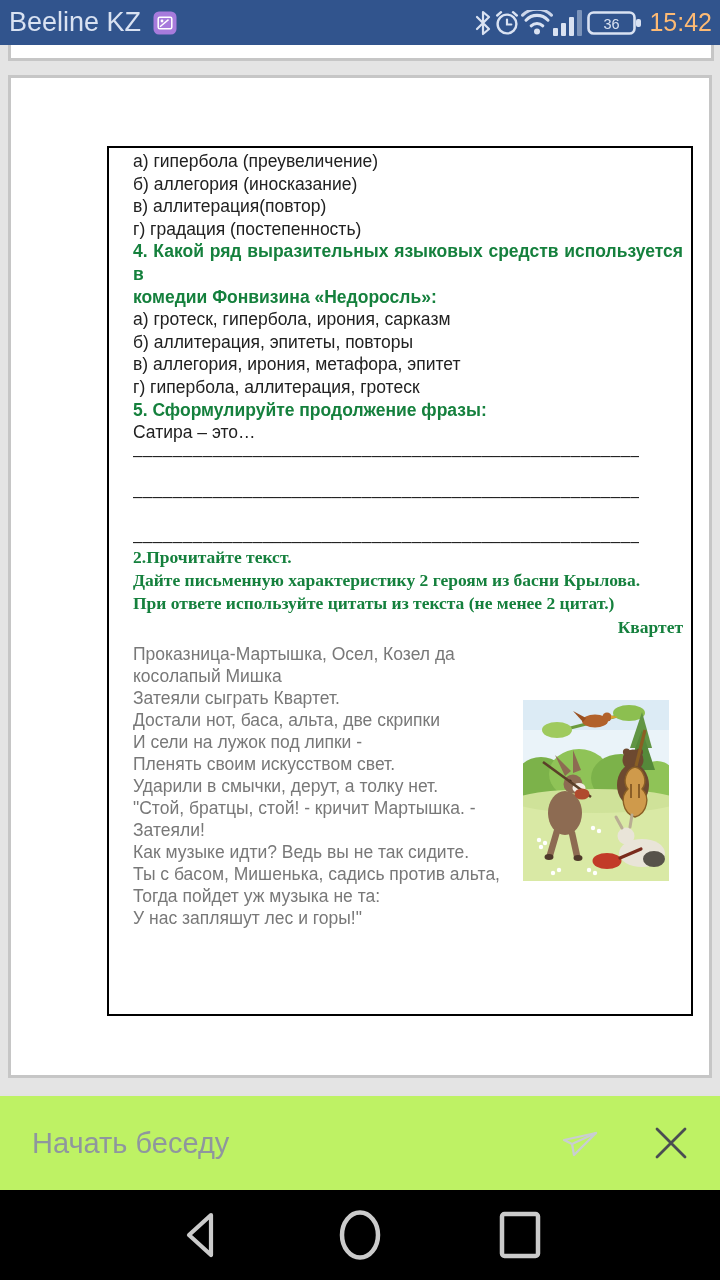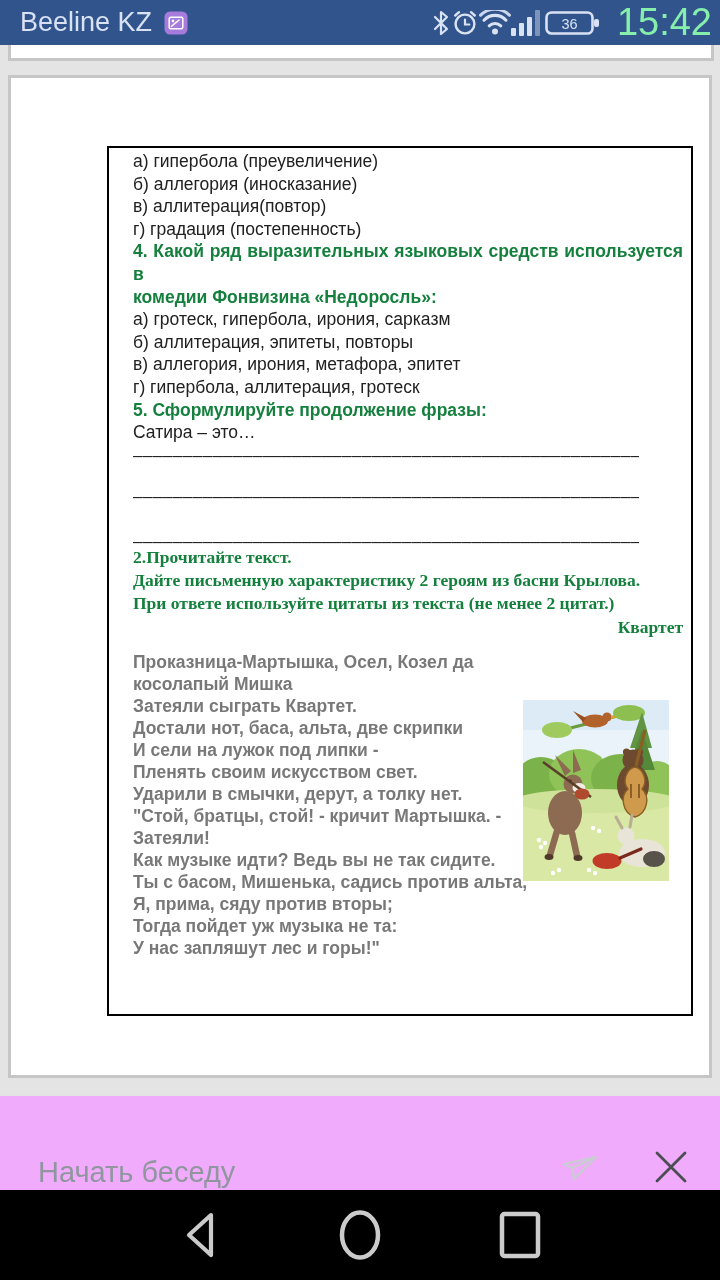--- a/index.html
+++ b/index.html
@@ -7,24 +7,24 @@
     width:720px;height:1280px;position:relative;overflow:hidden;
     background:#e4e4e4;
     font-family:"Liberation Sans", sans-serif;
   }
   
   .status-bar{
     position:absolute;top:0;left:0;width:720px;height:45px;
     background:#31548D;display:flex;align-items:center;
     color:#d9e2f2;
   }
-  .carrier{font-size:27px;margin-left:20px;color:#d9e2f2;text-align:right;}
+  .carrier{font-size:27px;margin-left:9px;color:#d9e2f2;text-align:right;}
   .notif-icon{margin-left:12px;display:flex;align-items:center;}
   .sb-right{margin-left:auto;display:flex;align-items:center;gap:0;margin-right:8px;}
-  .sb-time{font-size:38px;color:#86efac;margin-left:16px;}
+  .sb-time{font-size:25px;color:#fdba74;margin-left:6px;}
   
   .viewer{position:absolute;top:45px;left:0;width:720px;height:1049px;background:#e4e4e4;}
   .prev-card{
     position:absolute;top:0;left:8px;width:700px;height:13px;background:#fff;
     border:3px solid #c6c6c6;border-top:none;
   }
   .page-card{
     position:absolute;top:30px;left:8px;width:698px;height:997px;background:#fff;
     border:3px solid #c6c6c6;
   }
@@ -40,27 +40,27 @@
   .mt16{margin-top:16px;}
   .blank{
     font-size:17px;line-height:22px;color:#111;letter-spacing:0.5px;
     white-space:nowrap;overflow:hidden;width:506px;height:22px;
   }
   .blank1{margin-top:-6px;}
   .blank2{margin-top:19px;}
   .blank3{margin-top:23px;}
   .task2{margin-top:71px;}
   .bold3{line-height:23.3px;font-family:Liberation Serif, serif;}
-  .fable{margin-top:12px;font-weight:bold;}
+  .fable{margin-top:4px;}
   .fable p{font-size:17.5px;line-height:22px;color:#787878;width:400px;}
   .illustration{position:absolute;left:414px;top:552px;width:146px;height:181px;}
   
   .input-bar{
-    position:absolute;top:1094px;left:0;width:720px;height:96px;background:#f0abfc;
-    border-top:2px solid #e3e3e3;display:flex;align-items:flex-end;box-sizing:border-box;padding-left:6px;
+    position:absolute;top:1094px;left:0;width:720px;height:96px;background:#bef264;
+    border-top:2px solid #e3e3e3;display:flex;align-items:center;box-sizing:border-box;
   }
   .msg-input{
     border:none;outline:none;flex:1;margin-left:30px;font-size:29px;color:#555;
     font-family:"Liberation Sans", sans-serif;background:transparent;
   }
   .msg-input::placeholder{color:#8f969e;opacity:1;}
   .send-btn{width:46px;height:46px;margin-right:46px;display:flex;align-items:center;justify-content:center;background:none;border:none;padding:0;cursor:pointer;}
   .close-btn{width:46px;height:46px;margin-right:26px;display:flex;align-items:center;justify-content:center;background:none;border:none;padding:0;cursor:pointer;}
   
   .nav-bar{
@@ -145,21 +145,20 @@
         <p>косолапый Мишка</p>
         <p>Затеяли сыграть Квартет.</p>
         <p>Достали нот, баса, альта, две скрипки</p>
         <p>И сели на лужок под липки -</p>
         <p>Пленять своим искусством свет.</p>
         <p>Ударили в смычки, дерут, а толку нет.</p>
         <p>"Стой, братцы, стой! - кричит Мартышка. -</p>
         <p>Затеяли!</p>
         <p>Как музыке идти? Ведь вы не так сидите.</p>
         <p>Ты с басом, Мишенька, садись против альта,</p>
-        <p>Я, прима, сяду против вторы;</p>
         <p>Тогда пойдет уж музыка не та:</p>
         <p>У нас запляшут лес и горы!"</p>
       </div>
 
       <svg class="illustration" viewBox="0 0 146 181">
         <rect width="146" height="181" fill="#eaf3f9"></rect>
         <rect width="146" height="30" fill="#dcebf5"></rect>
 
         <path d="M24 34 L118 10" stroke="#6a9a3e" stroke-width="3" fill="none"></path>
         <ellipse cx="34" cy="30" rx="15" ry="8" fill="#9fca5e"></ellipse>

